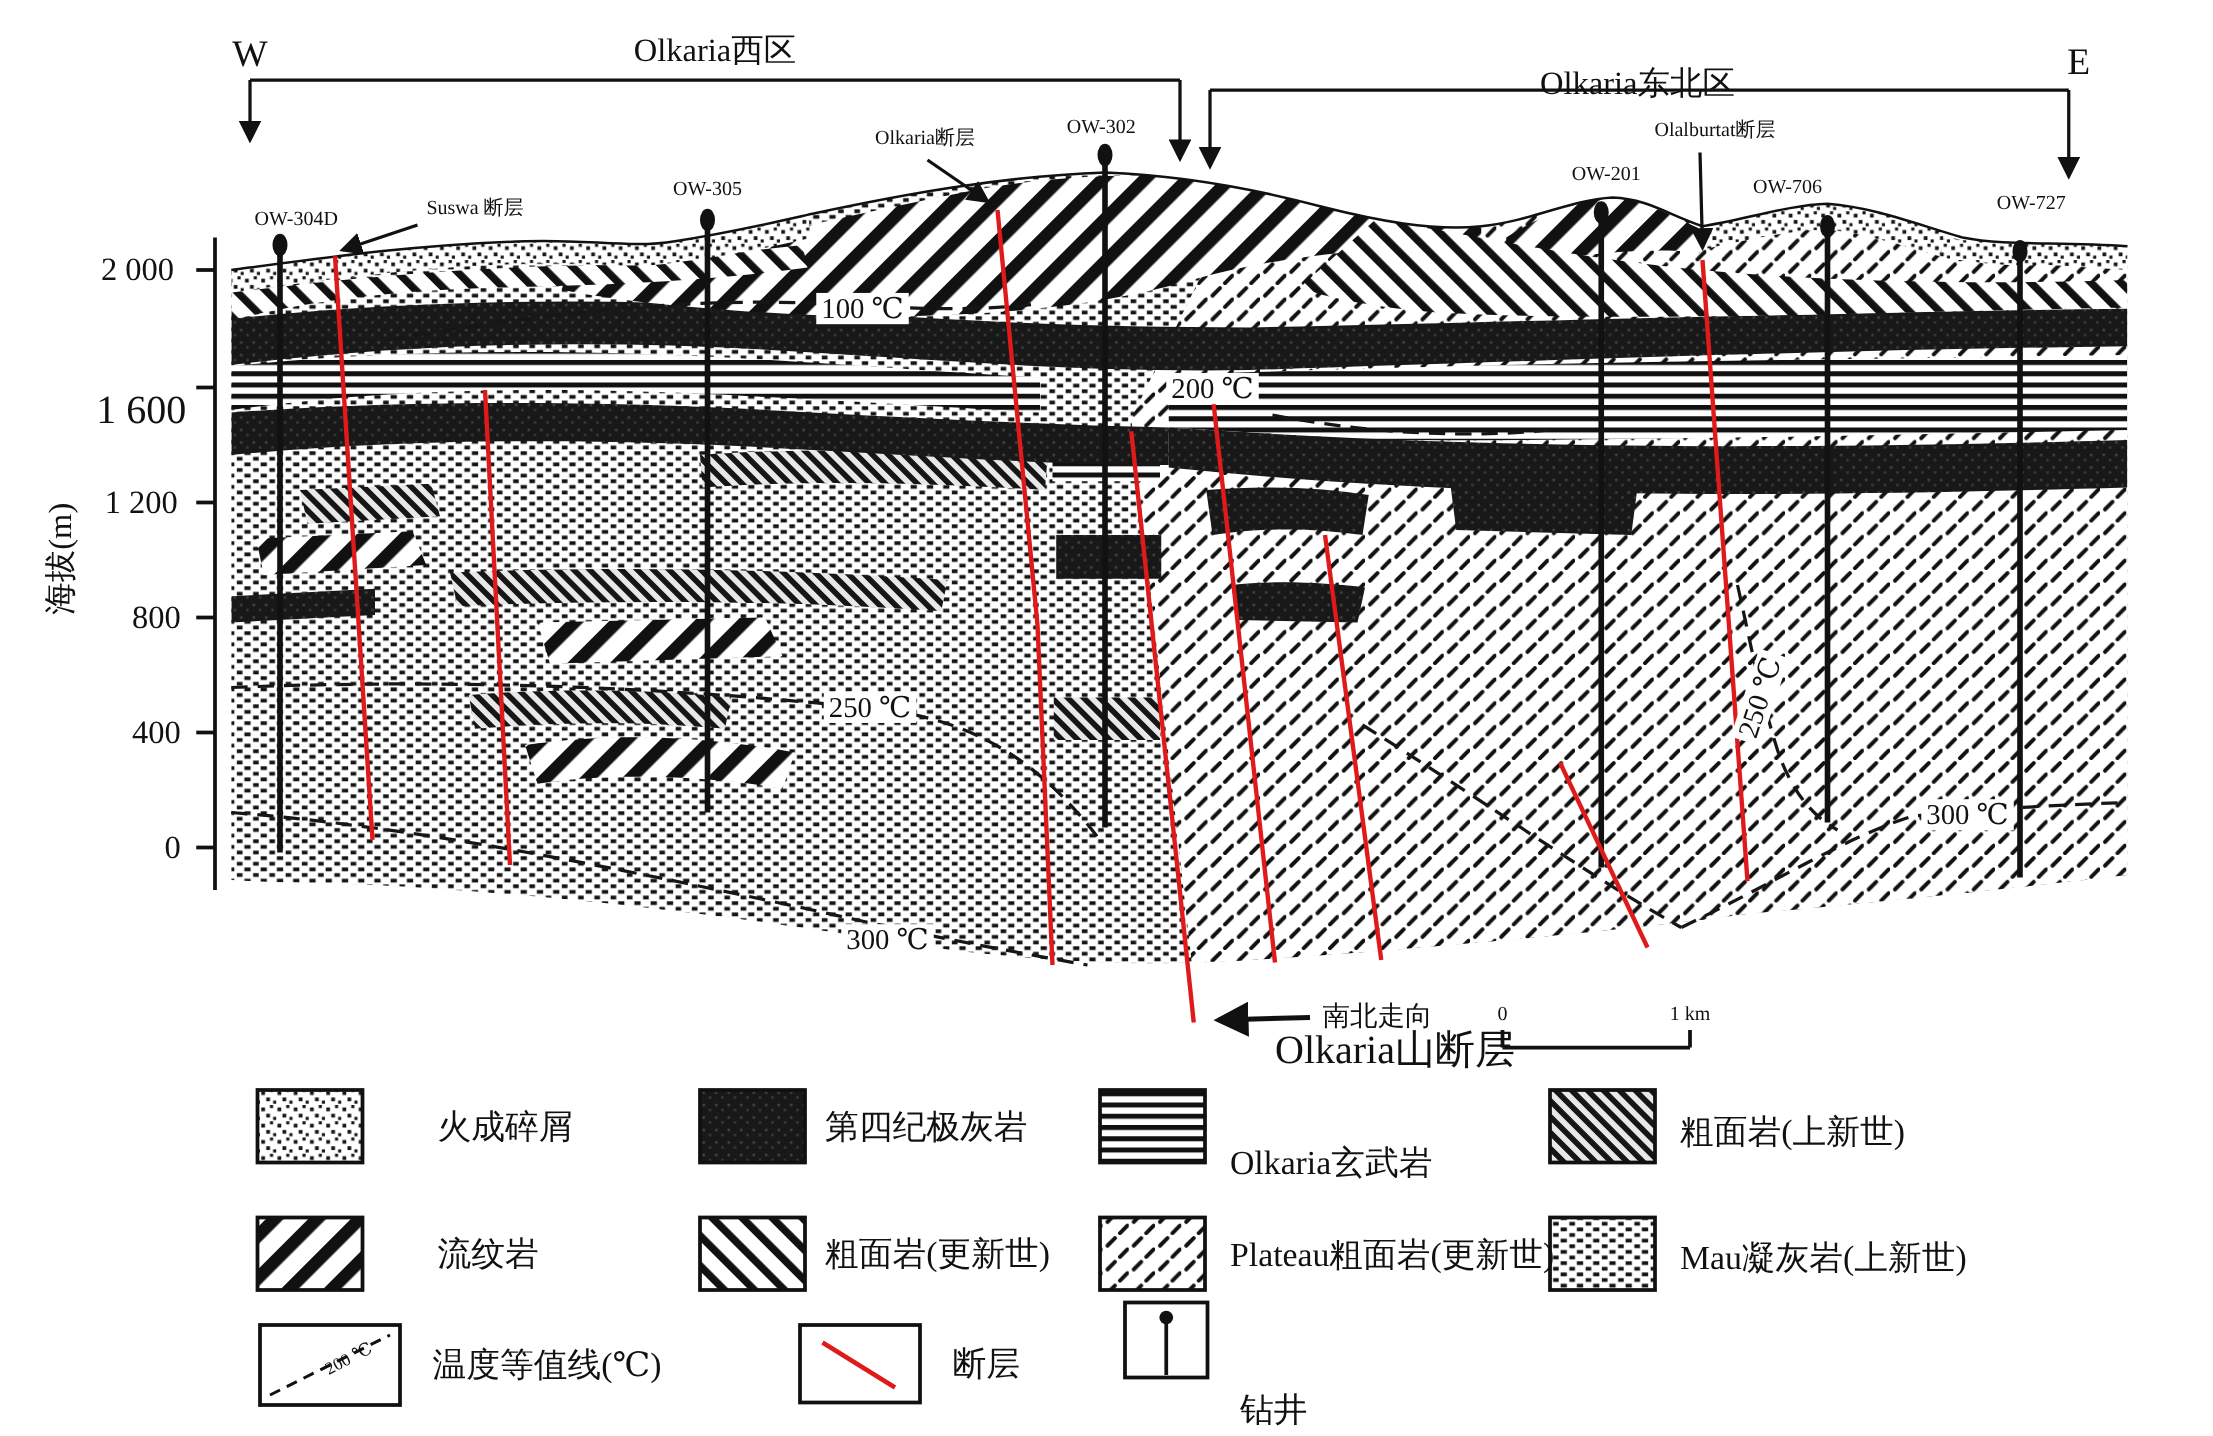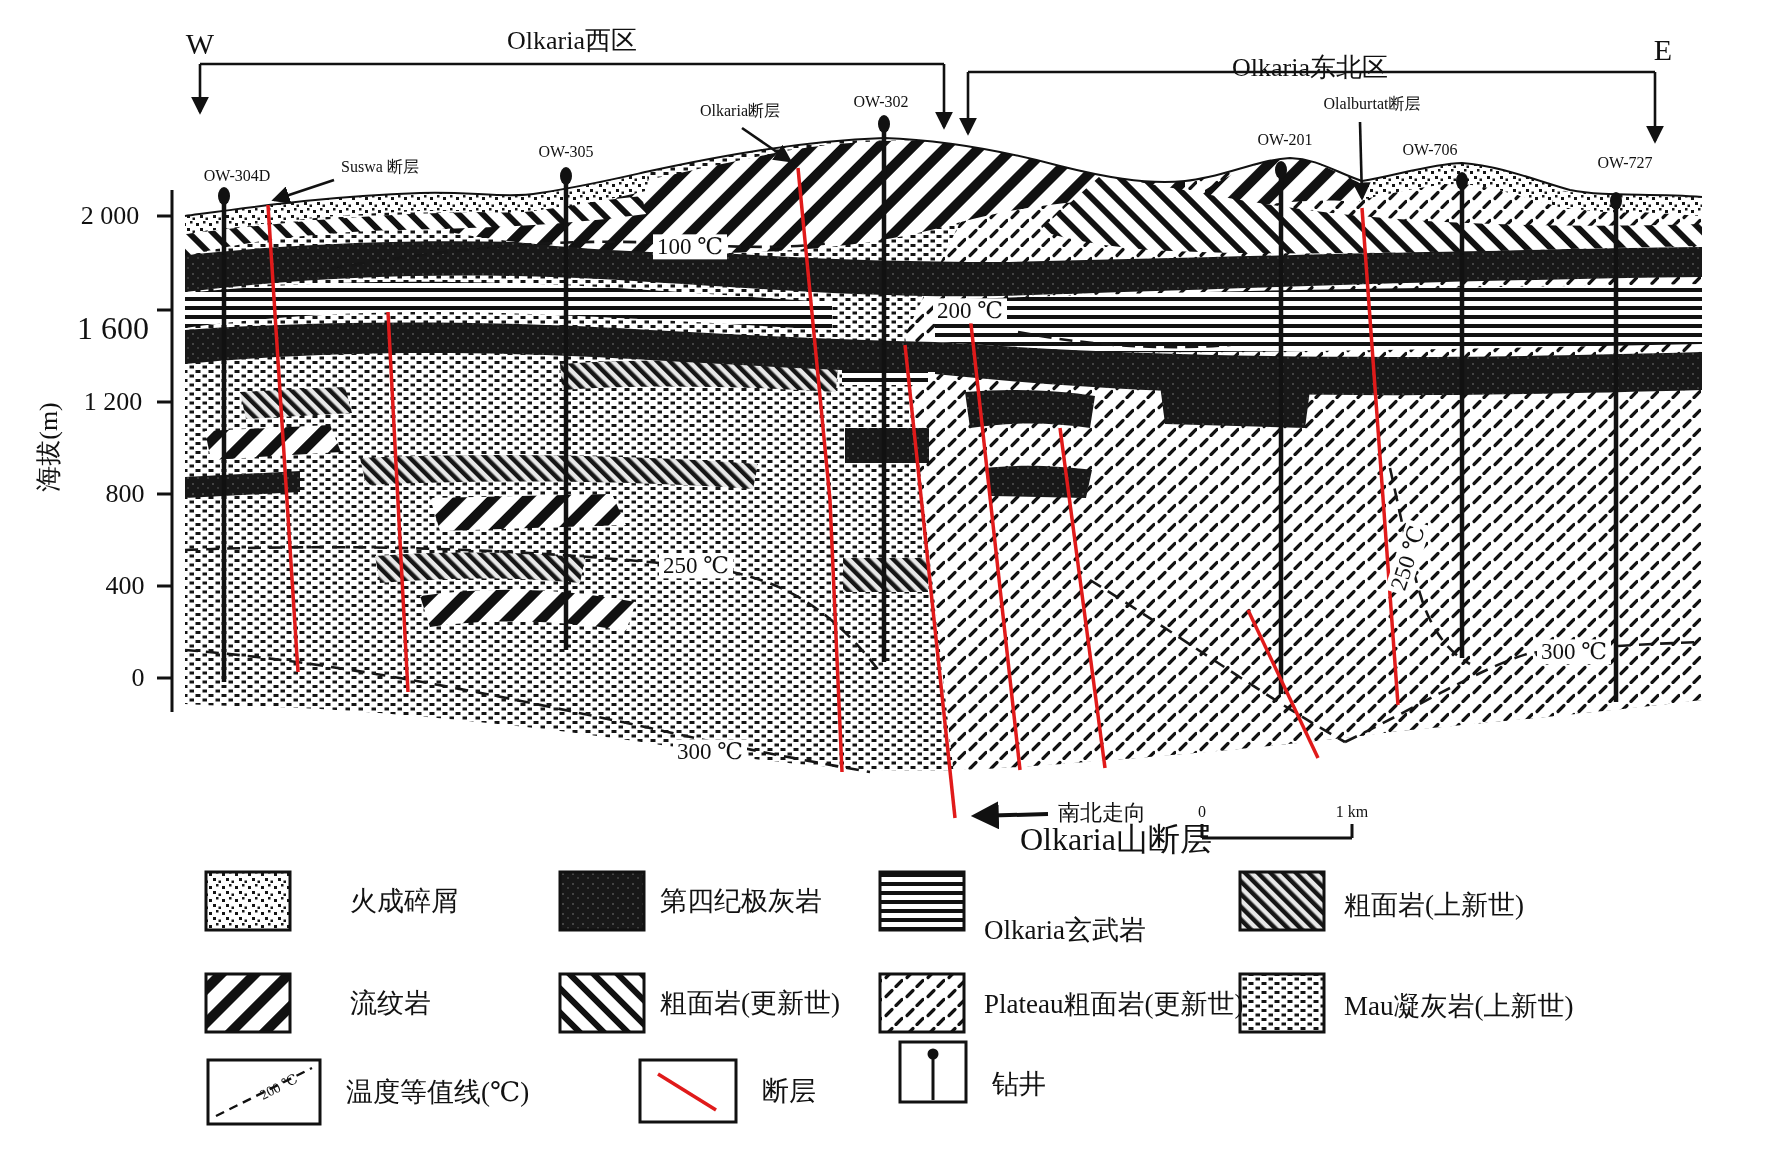--- a/index.html
+++ b/index.html
@@ -254,15 +254,15 @@
 <div class="lbl-l legend-lbl" style="left:350px;top:901px;">火成碎屑</div>
 <div class="lbl-l legend-lbl" style="left:660px;top:901px;">第四纪极灰岩</div>
 <div class="lbl-l legend-lbl" style="left:984px;top:903px;margin-top:27px;">Olkaria玄武岩</div>
 <div class="lbl-l legend-lbl" style="left:1344px;top:905px;">粗面岩(上新世)</div>
 <div class="lbl-l legend-lbl" style="left:350px;top:1003px;">流纹岩</div>
 <div class="lbl-l legend-lbl" style="left:660px;top:1003px;">粗面岩(更新世)</div>
 <div class="lbl-l legend-lbl" style="left:1344px;top:1006px;">Mau凝灰岩(上新世)</div>
 <div class="lbl-l legend-lbl" style="left:984px;top:1004px;">Plateau粗面岩(更新世)</div>
 <div class="lbl-l legend-lbl" style="left:346px;top:1092px;">温度等值线(℃)</div>
 <div class="lbl-l legend-lbl" style="left:762px;top:1091px;">断层</div>
-<div class="lbl-l legend-lbl" style="left:992px;top:1084px;">钻井</div>
+<div class="lbl-l legend-lbl" style="left:992px;top:1128px;">钻井</div>
 
 </div>
 
 </body></html>

